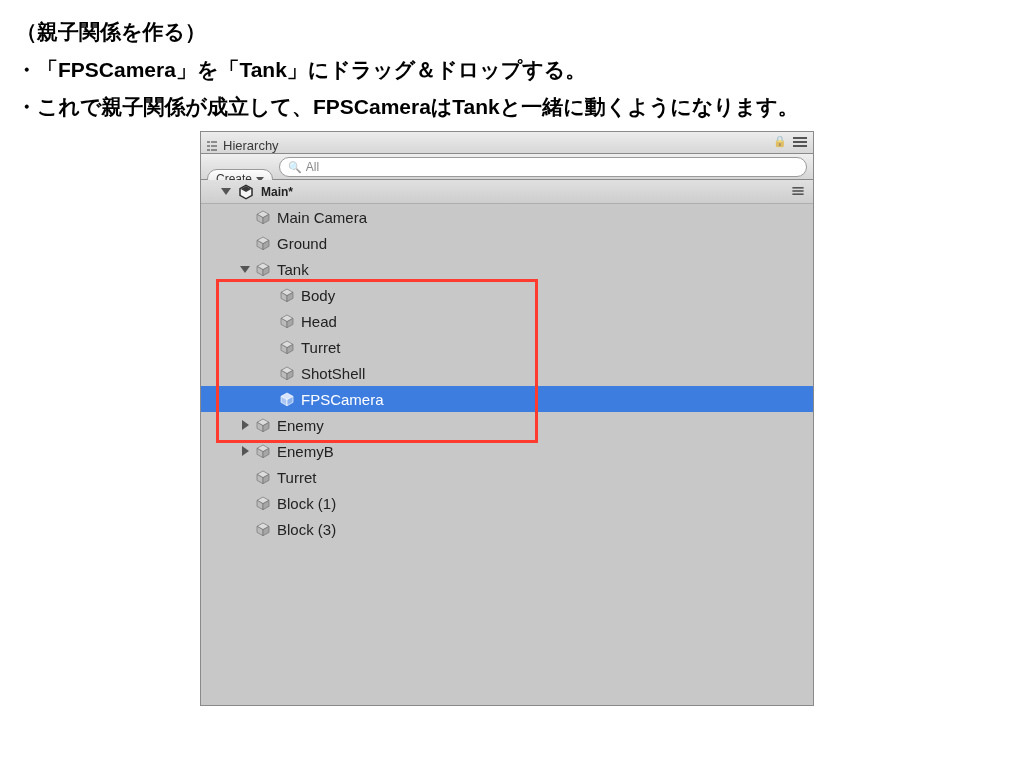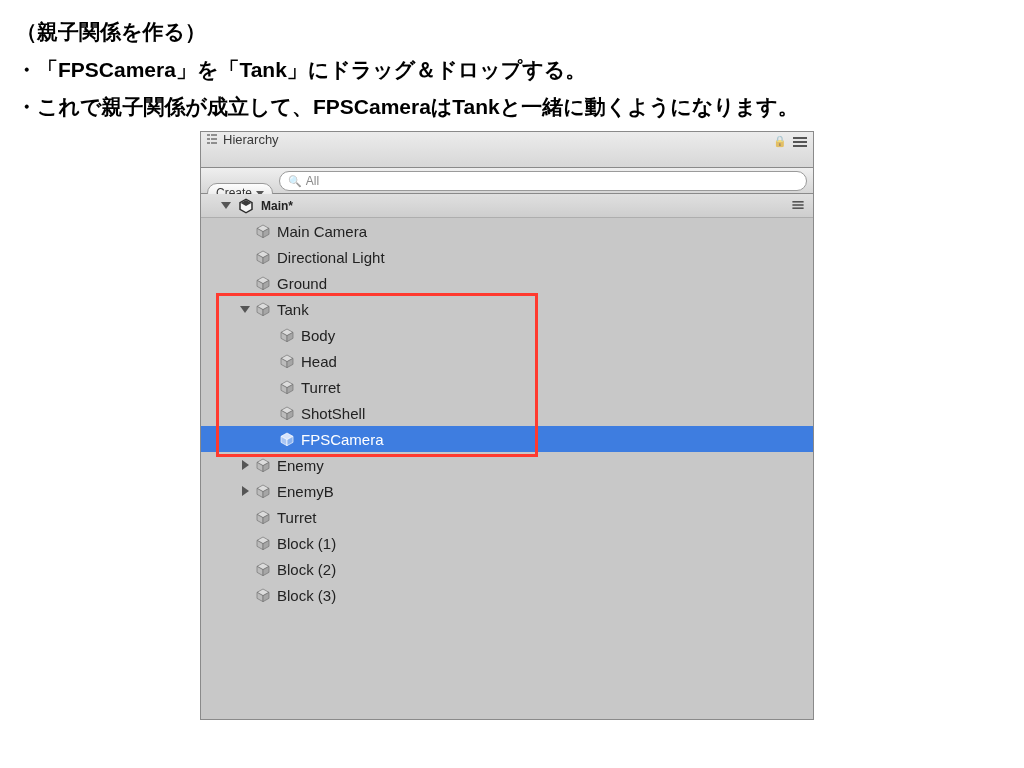--- a/index.html
+++ b/index.html
@@ -24,23 +24,23 @@
     margin: 6px 0 0 200px;
     width: 614px;
     border: 1px solid #8a8a8a;
     background: #c2c2c2;
     font-family: "Lucida Grande", "Helvetica Neue", Arial, sans-serif;
     position: relative;
   }
 
   
   .titlebar {
-    height: 36px;
+    height: 22px;
     display: flex;
-    align-items: flex-start;
+    align-items: flex-end;
     background: linear-gradient(#ececec, #d7d7d7);
     border-bottom: 1px solid #8a8a8a;
     font-size: 13px;
     color: #3a3a3a;
     padding: 0 6px 0 4px;
     position: relative;
   }
   .titlebar .tab-icon {
     width: 14px; height: 14px; margin-right: 4px; opacity: .6;
     display: inline-flex; align-items: center; justify-content: center;
@@ -250,32 +250,20 @@
         <div class="row">
           <span class="indent" style="width: 36px;"></span>
           <span class="disc-cell"></span>
           <span class="cube">
   <svg width="16" height="16" viewBox="0 0 24 24">
     <polygon class="top" points="12,3 21,8 12,13 3,8" fill="#dcdcdc" stroke="#6f6f6f" stroke-width="1"></polygon>
     <polygon class="left" points="3,8 12,13 12,22 3,17" fill="#bcbcbc" stroke="#6f6f6f" stroke-width="1"></polygon>
     <polygon class="right" points="21,8 21,17 12,22 12,13" fill="#a6a6a6" stroke="#6f6f6f" stroke-width="1"></polygon>
   </svg>
           </span>
-          <span class="label">Directional Light</span>
-        </div>
-        <div class="row">
-          <span class="indent" style="width: 36px;"></span>
-          <span class="disc-cell"></span>
-          <span class="cube">
-  <svg width="16" height="16" viewBox="0 0 24 24">
-    <polygon class="top" points="12,3 21,8 12,13 3,8" fill="#dcdcdc" stroke="#6f6f6f" stroke-width="1"></polygon>
-    <polygon class="left" points="3,8 12,13 12,22 3,17" fill="#bcbcbc" stroke="#6f6f6f" stroke-width="1"></polygon>
-    <polygon class="right" points="21,8 21,17 12,22 12,13" fill="#a6a6a6" stroke="#6f6f6f" stroke-width="1"></polygon>
-  </svg>
-          </span>
           <span class="label">Ground</span>
         </div>
         <div class="row">
           <span class="indent" style="width: 36px;"></span>
           <span class="disc-cell">
             <span class="disc open"></span>
           </span>
           <span class="cube">
   <svg width="16" height="16" viewBox="0 0 24 24">
     <polygon class="top" points="12,3 21,8 12,13 3,8" fill="#dcdcdc" stroke="#6f6f6f" stroke-width="1"></polygon>
@@ -400,32 +388,20 @@
         <div class="row">
           <span class="indent" style="width: 36px;"></span>
           <span class="disc-cell"></span>
           <span class="cube">
   <svg width="16" height="16" viewBox="0 0 24 24">
     <polygon class="top" points="12,3 21,8 12,13 3,8" fill="#dcdcdc" stroke="#6f6f6f" stroke-width="1"></polygon>
     <polygon class="left" points="3,8 12,13 12,22 3,17" fill="#bcbcbc" stroke="#6f6f6f" stroke-width="1"></polygon>
     <polygon class="right" points="21,8 21,17 12,22 12,13" fill="#a6a6a6" stroke="#6f6f6f" stroke-width="1"></polygon>
   </svg>
           </span>
-          <span class="label">Block (2)</span>
-        </div>
-        <div class="row">
-          <span class="indent" style="width: 36px;"></span>
-          <span class="disc-cell"></span>
-          <span class="cube">
-  <svg width="16" height="16" viewBox="0 0 24 24">
-    <polygon class="top" points="12,3 21,8 12,13 3,8" fill="#dcdcdc" stroke="#6f6f6f" stroke-width="1"></polygon>
-    <polygon class="left" points="3,8 12,13 12,22 3,17" fill="#bcbcbc" stroke="#6f6f6f" stroke-width="1"></polygon>
-    <polygon class="right" points="21,8 21,17 12,22 12,13" fill="#a6a6a6" stroke="#6f6f6f" stroke-width="1"></polygon>
-  </svg>
-          </span>
           <span class="label">Block (3)</span>
         </div>
       </div>
 
     <div class="hl-box" id="hl" style="top: 99px; left: 15px; width: 322px; height: 164px;"></div>
   </div>
 
 </div>
 
 </body></html>

